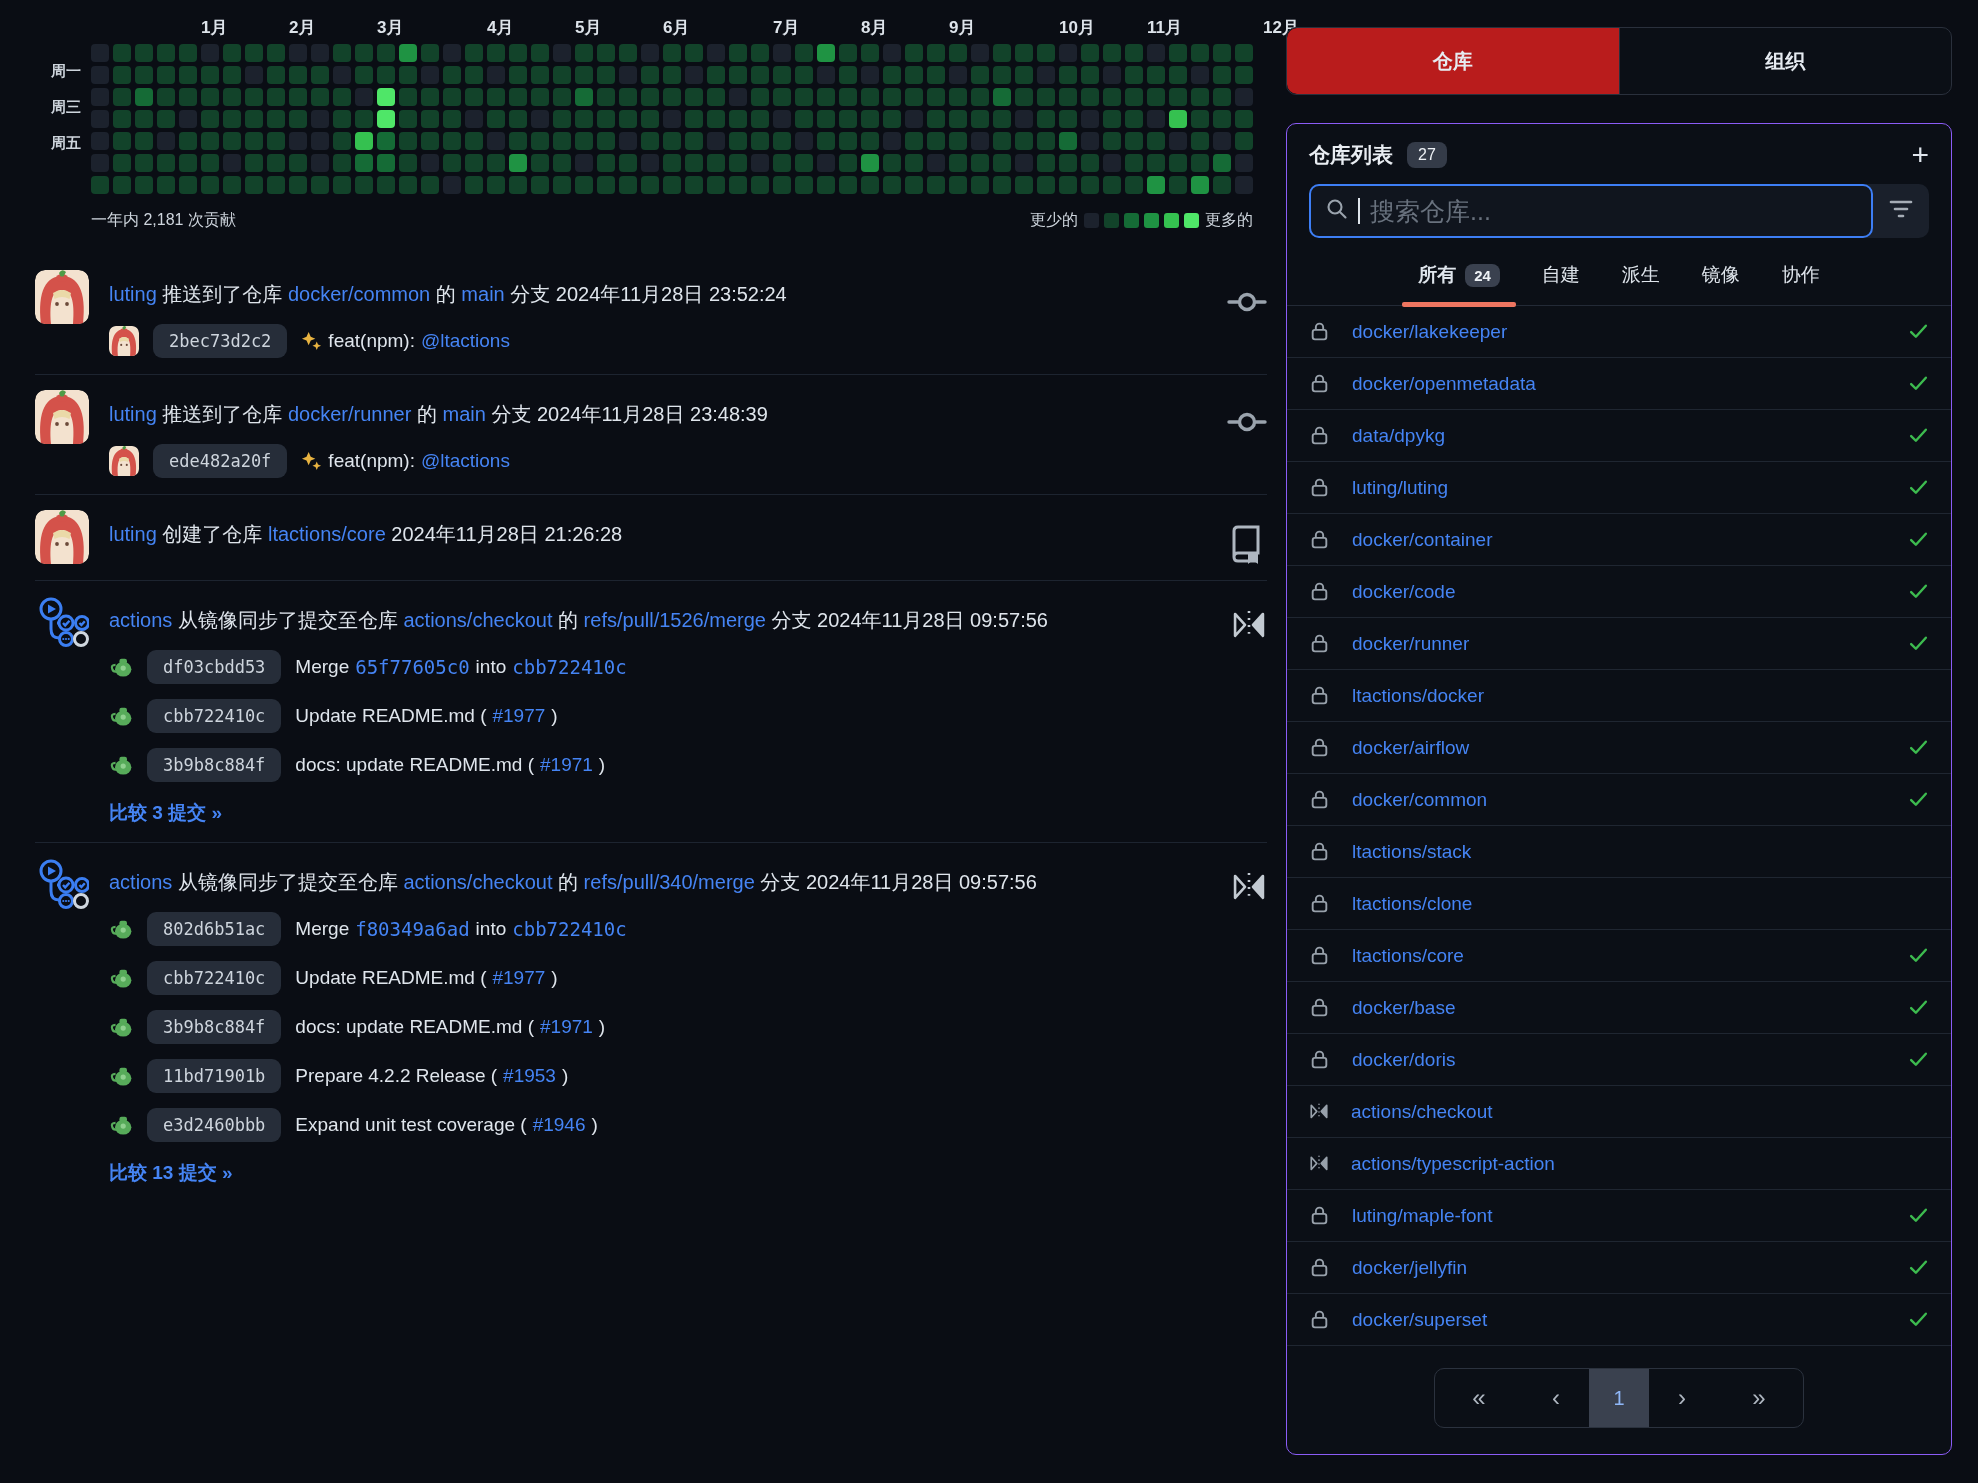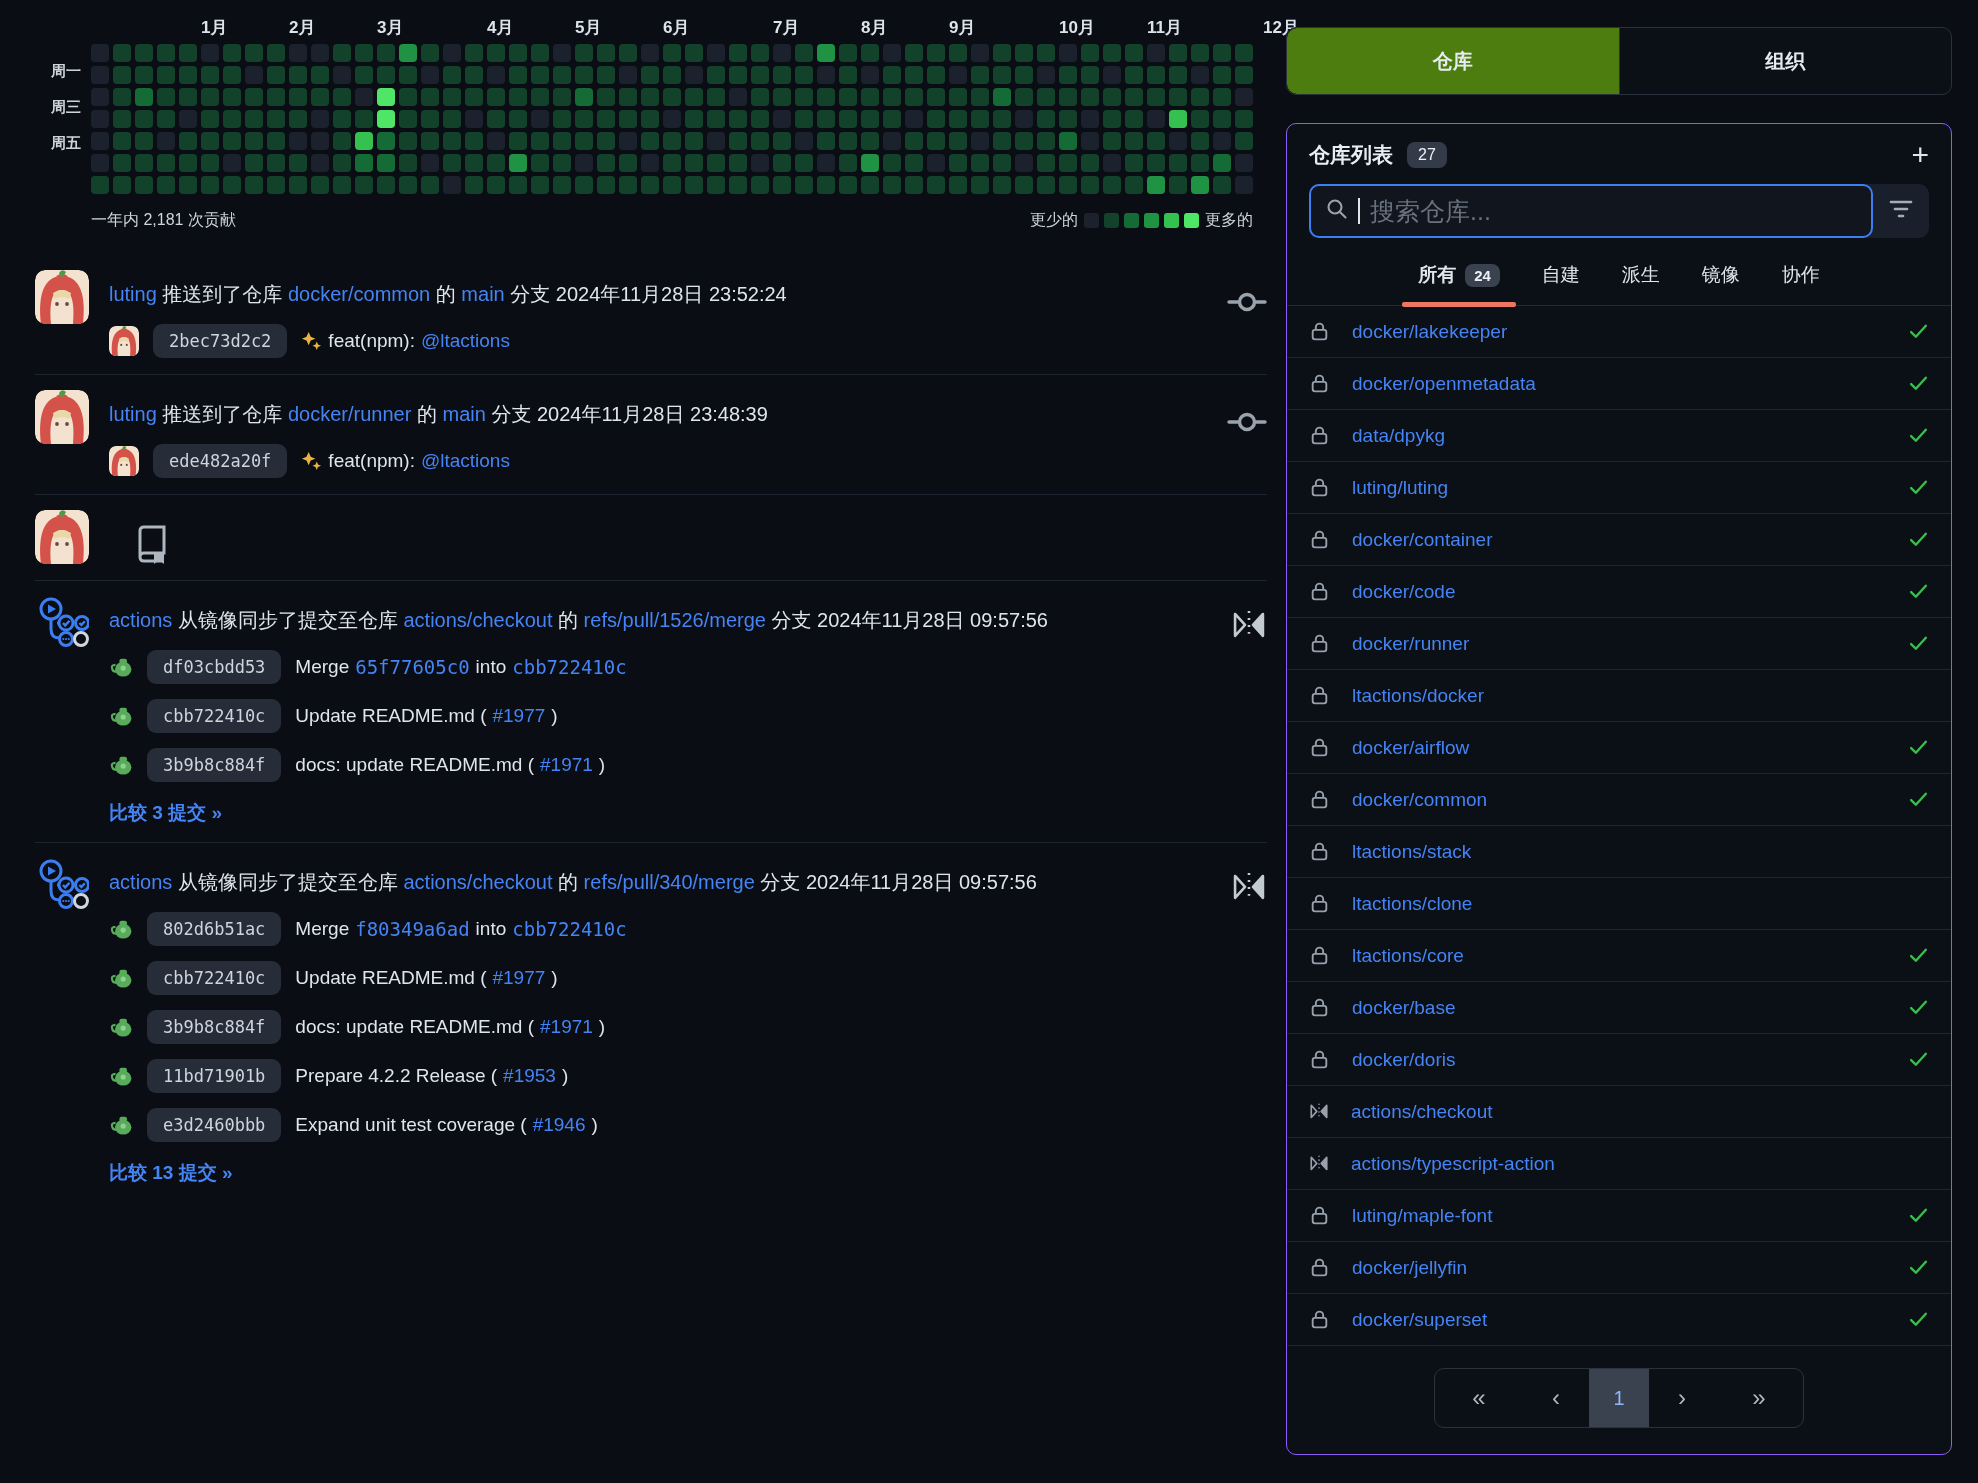--- a/index.html
+++ b/index.html
@@ -39,21 +39,21 @@
   .sm-avatar{width:30px;height:30px;border-radius:7px;overflow:hidden;flex:none;}
   .hash-badge{background:#262d39;border-radius:9px;padding:7px 16px;font-size:17px;color:#ced5dd;}
   .fi-msg{font-size:19px;color:#dfe5ec;display:flex;align-items:center;gap:6px;flex-wrap:wrap;}
   .fi-compare{display:inline-block;margin-top:18px;font-size:19px;color:#4584f4;font-weight:600;}
   .fi-type{flex:none;width:64px;display:flex;justify-content:flex-end;align-items:flex-start;padding-top:12px;}
 
   
   .right{position:absolute;left:1286px;top:27px;width:666px;}
   .tabs{display:flex;height:66px;border-radius:10px;overflow:hidden;border:1px solid #2a303c;background:#0b0f16;}
   .tab{flex:1;display:flex;align-items:center;justify-content:center;font-size:20px;font-weight:700;color:#e6ebf1;cursor:pointer;}
-  .tab.active{background:#4d7c0f;border-radius:10px 0 0 10px;}
+  .tab.active{background:#b91c1c;border-radius:10px 0 0 10px;}
   .tab.inactive{border-left:1px solid #2a303c;}
 
   .card{margin-top:28px;border:1px solid #8b5cf6;border-radius:10px;background:#0b0f16;}
   .card-head{display:flex;align-items:center;gap:14px;padding:17px 22px 13px;}
   .card-title{font-size:21px;font-weight:700;color:#e9edf2;}
   .count-badge{background:#343b48;border-radius:8px;padding:4px 11px;font-size:16px;color:#eef2f6;}
   .plus-btn{margin-left:auto;font-size:30px;line-height:26px;color:#dfe5ec;cursor:pointer;font-weight:400;}
 
   .search-row{display:flex;align-items:stretch;margin:2px 22px 0;background:#1a202b;border-radius:10px;}
   .search-box{flex:1;display:flex;align-items:center;gap:10px;height:50px;background:#10151e;
@@ -590,20 +590,23 @@
       <div class="feed-item">
         <div class="fi-avatar"><svg width="54" height="54" viewBox="0 0 54 54">
             <rect width="54" height="54" rx="10" fill="#f3e2cf"></rect>
             <path d="M6 54 C2 20 12 6 27 6 C42 6 52 20 48 54 L38 54 C40 30 36 20 27 20 C18 20 14 30 16 54 Z" fill="#d4524a"></path>
             <ellipse cx="27" cy="8" rx="6" ry="4" fill="#d4524a"></ellipse>
             <path d="M24 3 Q27 -2 31 2 L28.5 6.5 L25.5 6.5 Z" fill="#4e9b45"></path>
             <path d="M18 23 Q27 17 36 23 L34.5 29 Q27 25 19.5 29 Z" fill="#ead9a8"></path>
             <circle cx="22" cy="34" r="1.9" fill="#6b4a3a"></circle>
             <circle cx="32" cy="34" r="1.9" fill="#6b4a3a"></circle>
           </svg></div>
+        <div class="fi-body">
+          <div class="fi-header"><a class="lnk">luting</a><span> 创建了仓库 </span><a class="lnk">ltactions/core</a><span> 2024年11月28日 21:26:28</span></div>
+        </div>
         <div class="fi-type">
           <svg width="42" height="42" viewBox="0 0 42 42" fill="none" stroke="#aeb6c0" stroke-width="3">
             <path d="M9 35 V9 Q9 5 13 5 H33 V31 H13 Q9 31 9 35 Q9 39 13 39 H33"></path>
             <path d="M23 31 V42 L28 38 L33 42 V31 Z" fill="#aeb6c0" stroke="none"></path>
           </svg>
         </div>
       </div>
       <div class="feed-item">
         <div class="fi-avatar"><svg width="54" height="54" viewBox="0 0 54 54" fill="none">
             <circle cx="16" cy="13" r="10" stroke="#3b7ef2" stroke-width="3"></circle>

